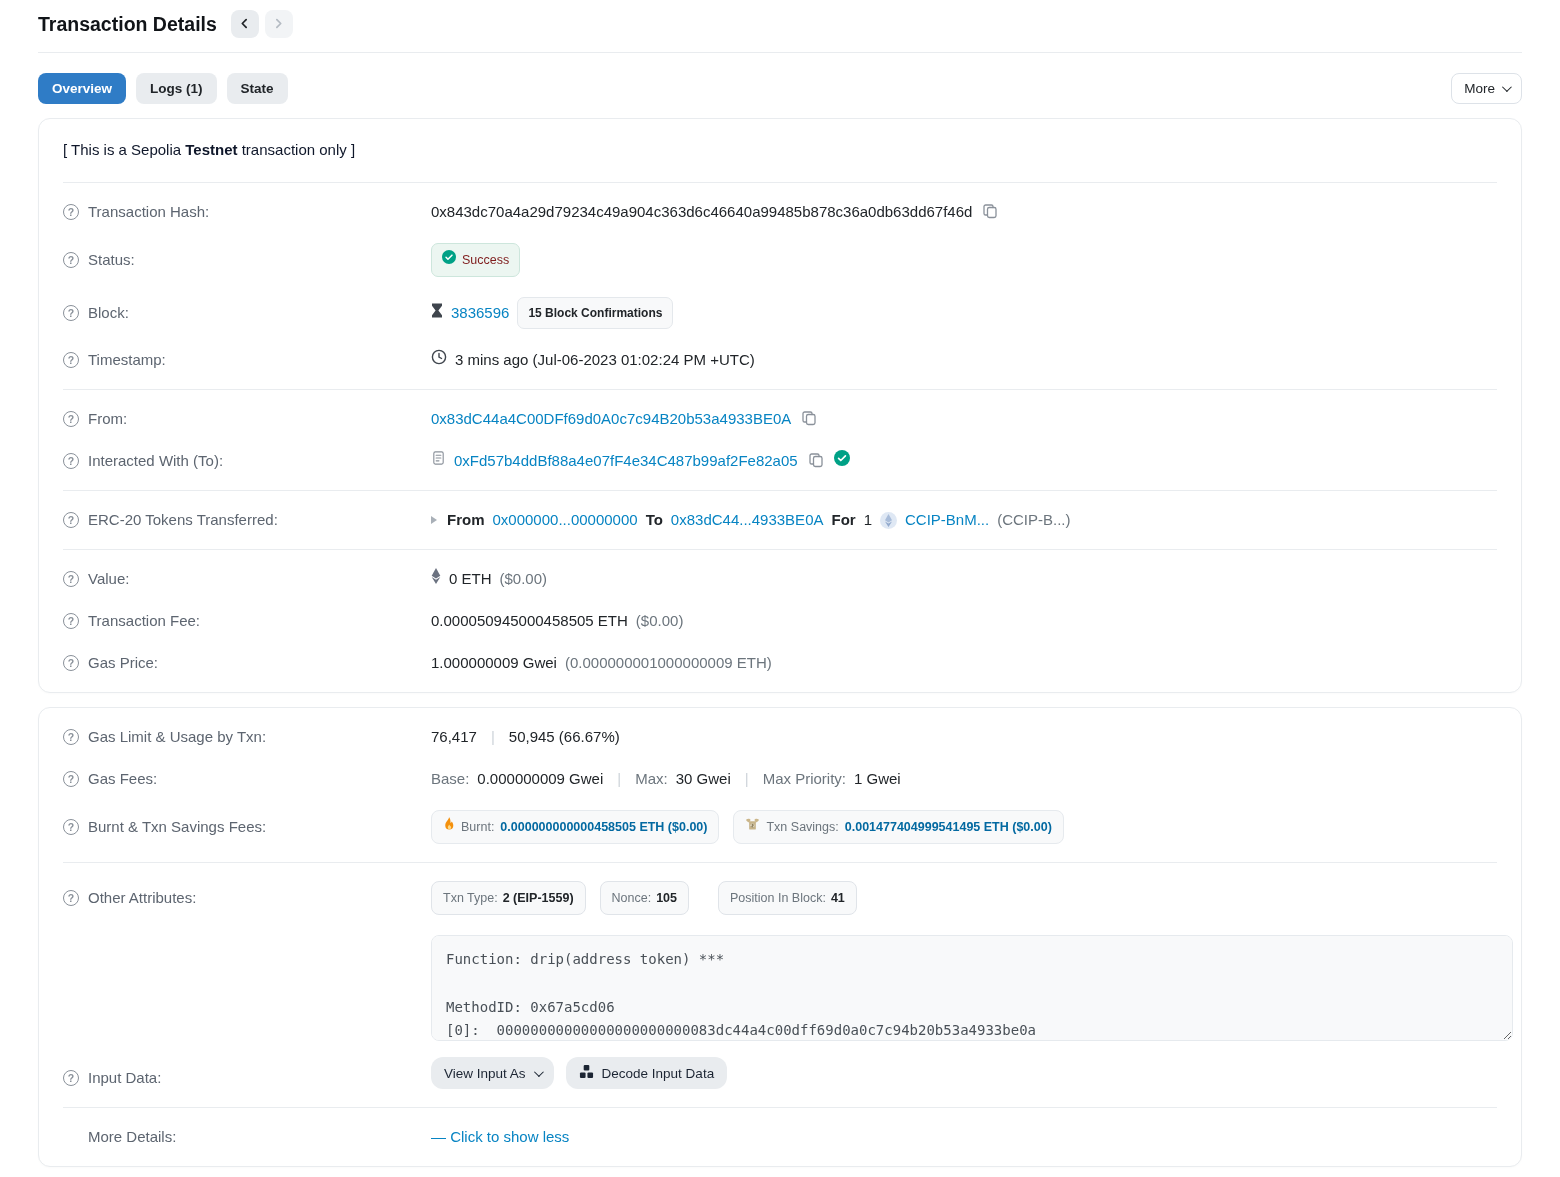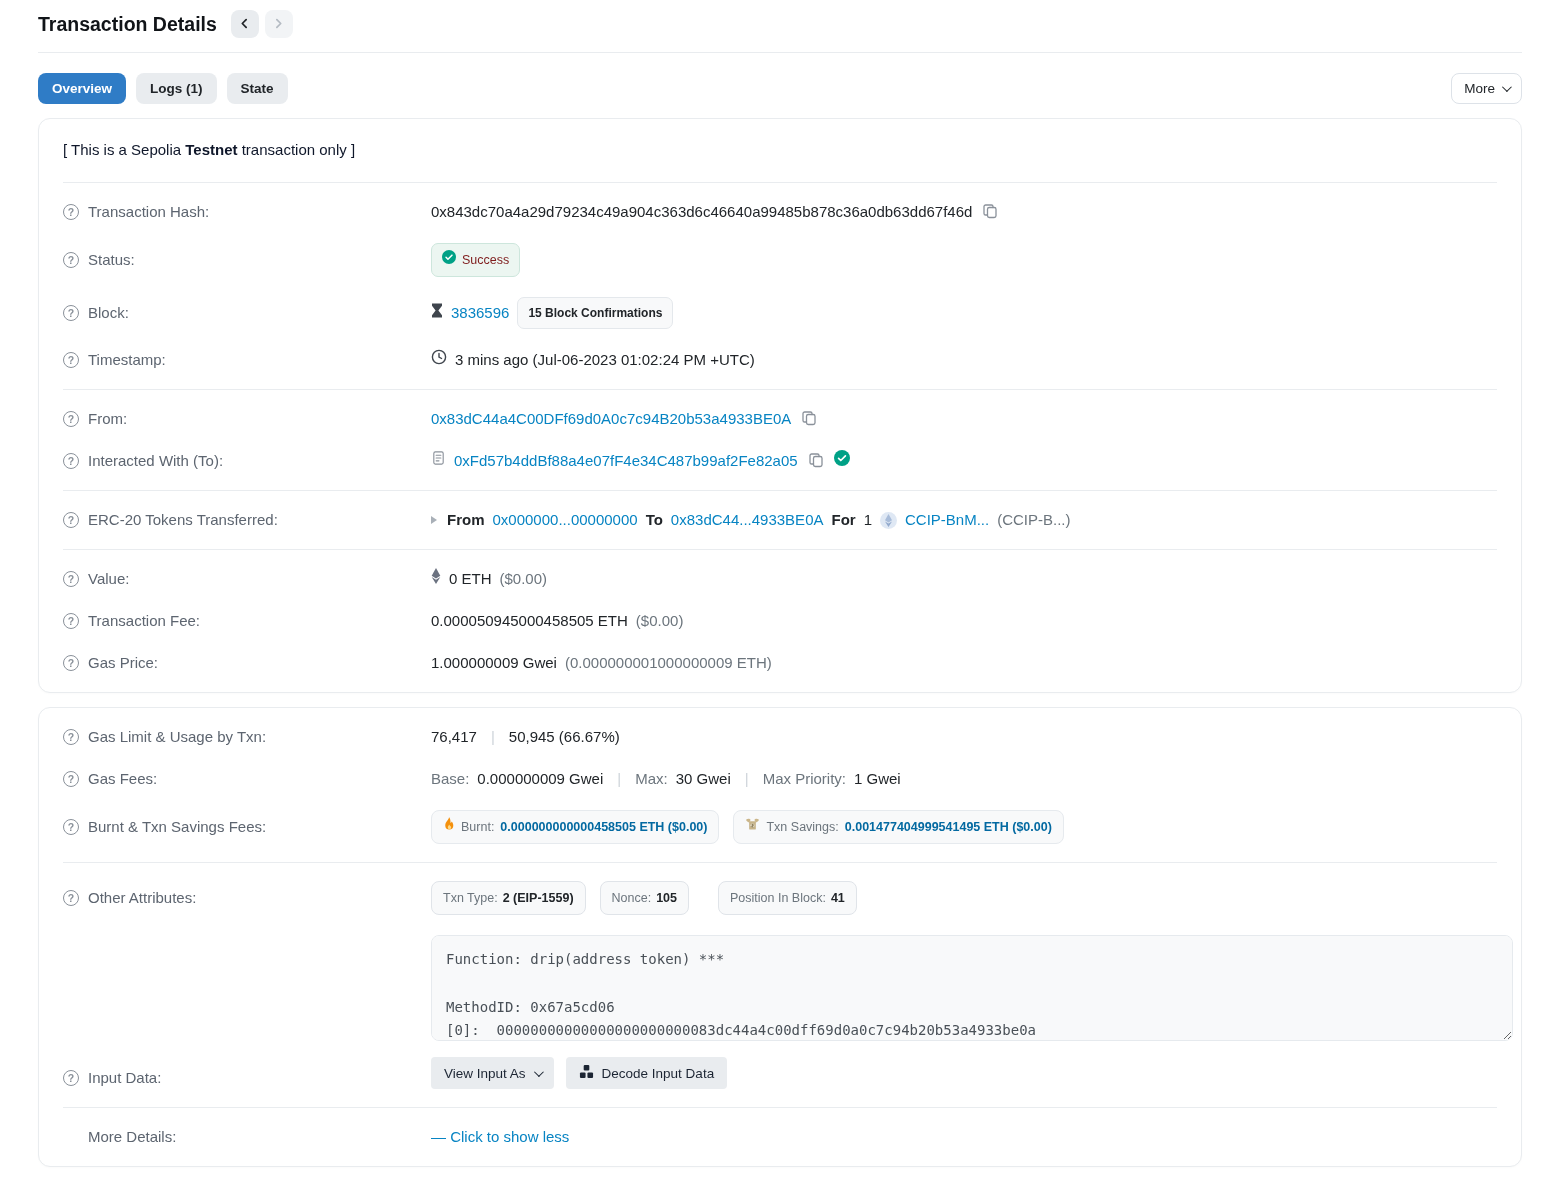--- a/index.html
+++ b/index.html
@@ -64,21 +64,21 @@
   .caret-right { width:0; height:0; border-top:4.5px solid transparent; border-bottom:4.5px solid transparent; border-left:6px solid #a9b0b8; display:inline-block; margin-right:2px; }
   .chev { width:7px; height:7px; border-right:1.8px solid currentColor; border-bottom:1.8px solid currentColor; transform:rotate(45deg) translateY(-2px); display:inline-block; }
 
   textarea.input-data {
     width:1082px; height:106px; resize:vertical;
     background:#f8f9fa; border:1px solid #e6eaee; border-radius:8px;
     padding:12px 14px; font-family:"DejaVu Sans Mono","Liberation Mono",monospace;
     font-size:14px; line-height:1.7; color:#495057; outline:none;
   }
   .input-actions { display:flex; gap:12px; margin-top:10px; }
-  .btn-soft { height:32px; padding:0 13px; background:#e9ecef; border:none; border-radius:4px; font-size:13.5px; color:#1c2533; display:flex; align-items:center; gap:8px; cursor:pointer; font-family:"Liberation Sans",sans-serif; }
+  .btn-soft { height:32px; padding:0 13px; background:#e9ecef; border:none; border-radius:12px; font-size:13.5px; color:#1c2533; display:flex; align-items:center; gap:8px; cursor:pointer; font-family:"Liberation Sans",sans-serif; }
 </style>
 </head>
 <body>
 
 <div class="page">
 
   <div class="page-head">
     <div class="page-title">Transaction Details</div>
     <div class="nav-btns">
       <button class="nav-btn prev">

